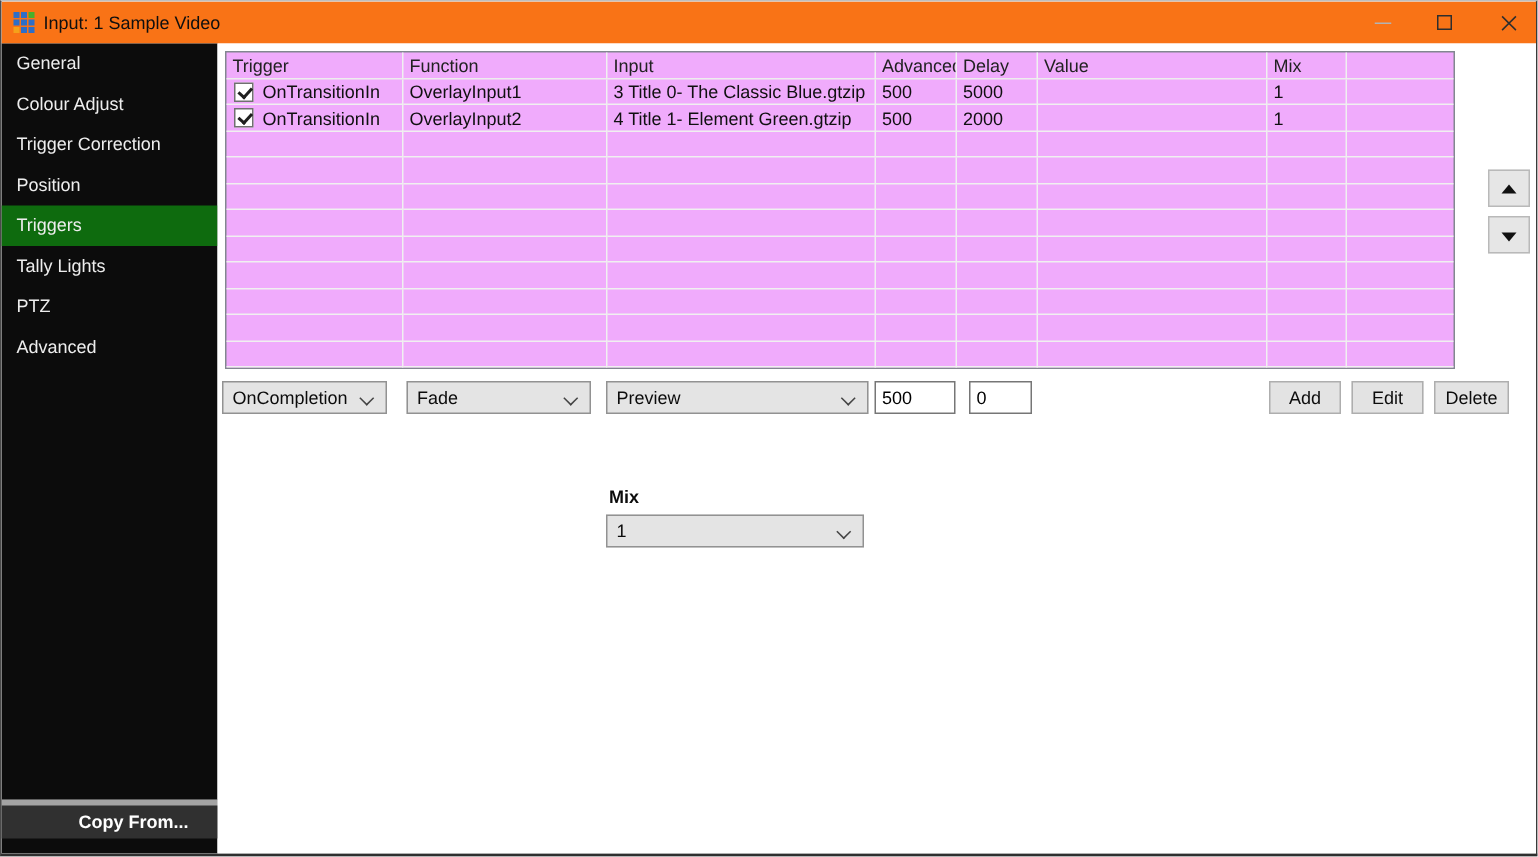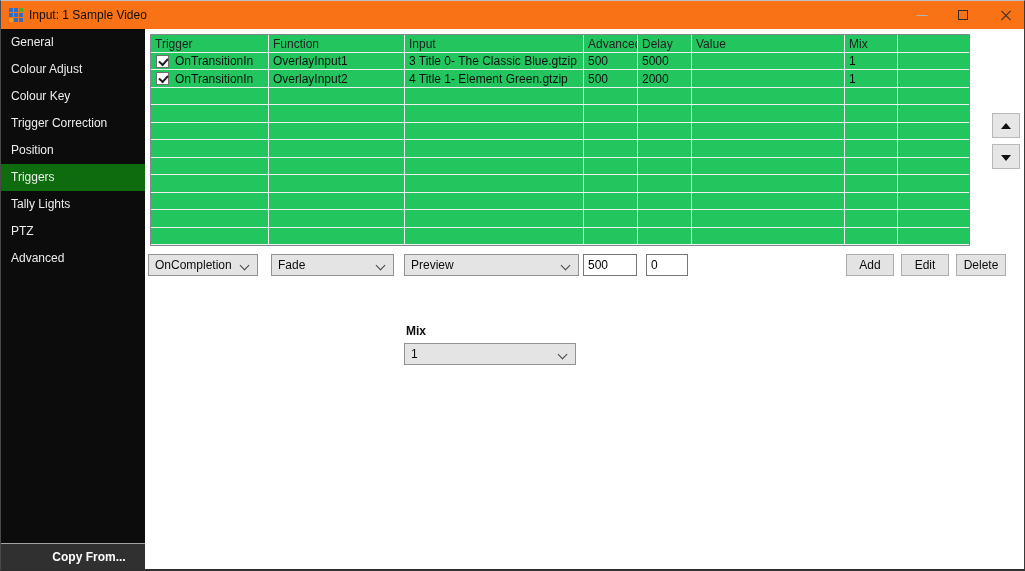--- a/index.html
+++ b/index.html
@@ -27,31 +27,31 @@
   .glyph-max { position:absolute; left:50%; top:9px; width:10px; height:10px; border:1px solid #2e2e2e; transform:translateX(-50%); }
   .glyph-close { position:absolute; left:50%; top:14px; width:13px; height:0; transform:translateX(-50%); }
   .glyph-close::before, .glyph-close::after { content:""; position:absolute; left:0; top:0; width:13px; height:1px; background:#2e2e2e; }
   .glyph-close::before { transform:rotate(45deg); } .glyph-close::after { transform:rotate(-45deg); }
 
   
   .sidebar { position:absolute; left:0; top:28px; width:144px; bottom:0; background: var(--sidebar-bg,#0c0c0c); }
   .side-item { height:27px; line-height:27px; padding-left:10px; color:#ededed; cursor:default; }
   .side-item.selected { background: var(--accent-green,#0e6b0e); }
   .copy-from {
-    position:absolute; left:0; bottom:0; width:176px; height:26px;
+    position:absolute; left:0; bottom:10px; width:176px; height:26px;
     background: var(--button-dark,#303030); color:#ffffff; font-weight:bold;
-    border:none; border-top:1px solid #a3a3a3; font-size:12px; text-align:center;
+    border:none; border-top:4px solid #a3a3a3; font-size:12px; text-align:center;
     font-family:"Liberation Sans","DejaVu Sans",sans-serif;
   }
 
   
   .main { position:absolute; left:144px; top:28px; right:0; bottom:0; background:#ffffff; }
 
   .ttable { position:absolute; left:5px; top:5px; width:820px; height:212px;
-    border:1px solid #828790; background:#22c55e; display:flex; flex-direction:column; }
+    border:1px solid #828790; background:#f0abfc; display:flex; flex-direction:column; }
   .t-header { display:flex; height:18px; flex:0 0 18px; }
   .t-body { display:flex; flex-direction:column; flex:1 1 auto; }
   .trow { display:flex; flex:1 1 0; min-height:0; }
   .cell { border-right:1px solid #f0f0f0; border-bottom:1px solid #f0f0f0; padding-left:4px;
     white-space:nowrap; overflow:hidden; display:flex; align-items:center; color:#101010; }
   .hcell { color:#222; border-bottom:1px solid #ededed; }
   .flexcell { flex:1 1 auto; border-right:none; }
 
   .cb { display:inline-block; width:13px; height:13px; background:#fff; border:1px solid #707070;
     position:relative; margin-right:6px; margin-left:1px; flex:0 0 13px; }
@@ -113,21 +113,20 @@
       </button>
     <button class="winbtn winbtn-close">
         <span class="glyph-close"></span>
       </button>
   </div>
 
   <div class="sidebar">
     <div id="sidebar-items">
         <div class="side-item">General</div>
         <div class="side-item">Colour Adjust</div>
-        <div class="side-item">Colour Key</div>
         <div class="side-item">Trigger Correction</div>
         <div class="side-item">Position</div>
         <div class="side-item selected">Triggers</div>
         <div class="side-item">Tally Lights</div>
         <div class="side-item">PTZ</div>
         <div class="side-item">Advanced</div>
       </div>
     <button class="copy-from">Copy From...</button>
   </div>
 

